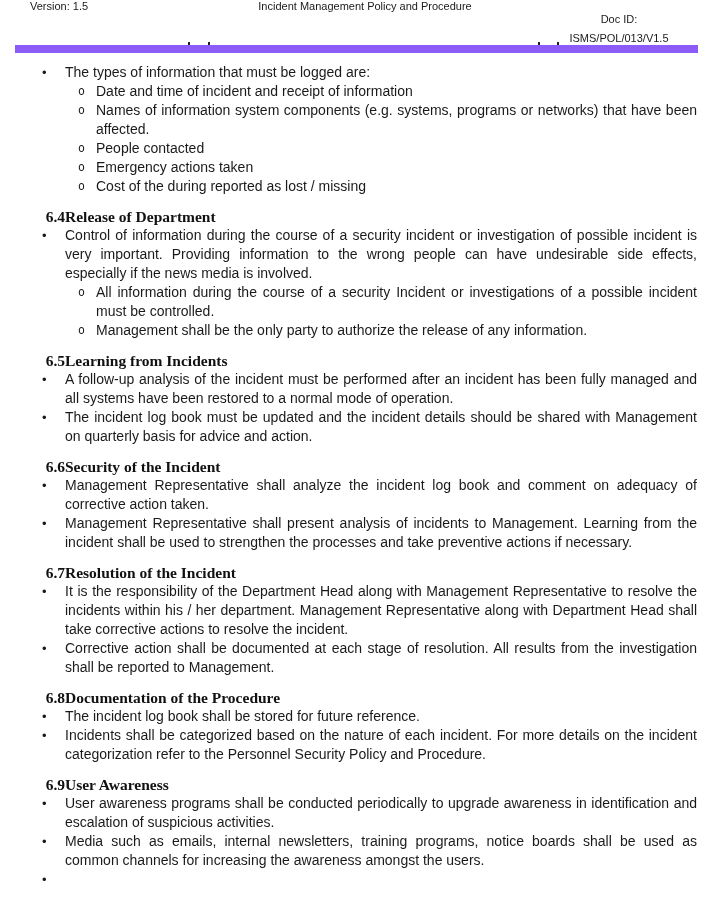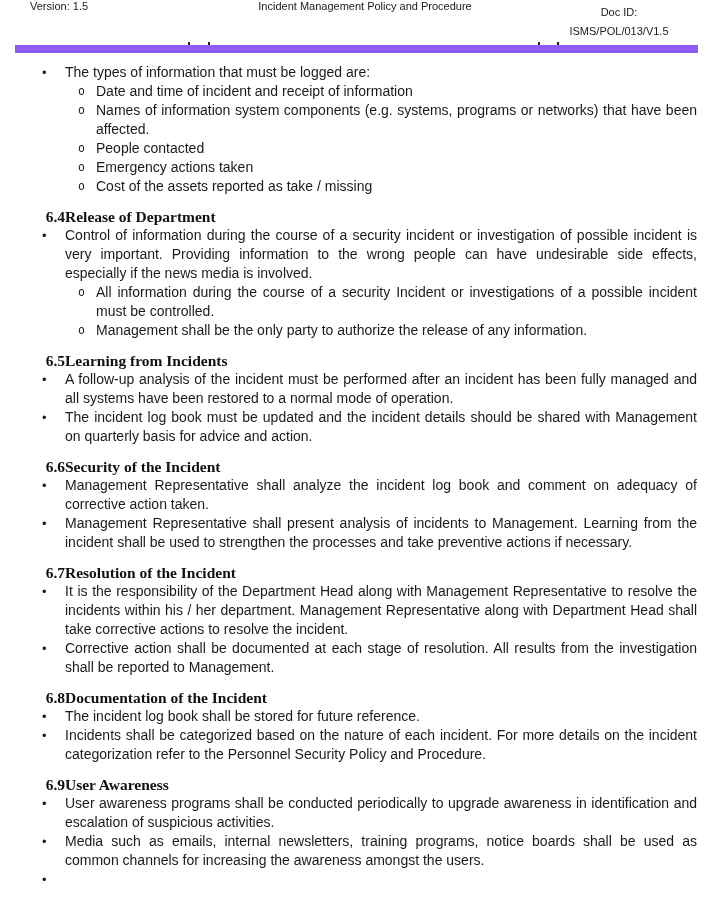--- a/index.html
+++ b/index.html
@@ -13,21 +13,21 @@
 
   
   .header{
     position:absolute;top:0;left:15px;right:15px;height:45px;
     border-bottom:8px solid #8b5cf6;
     display:flex;align-items:flex-start;
     font-size:11px;
   }
   .h-left{width:175px;display:flex;align-items:center;padding-left:15px;box-sizing:border-box;}
   .h-center{flex:1;display:flex;align-items:center;justify-content:center;text-align:center;}
-  .h-right{width:158px;text-align:center;padding-top:3px;line-height:19px;box-sizing:border-box;}
+  .h-right{width:158px;text-align:center;padding-top:10px;line-height:19px;box-sizing:border-box;}
   .tick{position:absolute;bottom:0;width:2px;height:3px;background:#222;}
   .tick.t1{left:173px;}
   .tick.t2{left:193px;}
   .tick.t3{left:523px;}
   .tick.t4{left:542px;}
 
   
   .content{position:absolute;top:47px;left:0;right:0;padding-top:16px;
     font-size:14px;line-height:19px;}
   .section{margin-top:11px;}
@@ -80,21 +80,21 @@
     <div class="li2">
       <span class="m2">o</span>
       <span>People contacted</span>
     </div>
     <div class="li2">
       <span class="m2">o</span>
       <span>Emergency actions taken</span>
     </div>
     <div class="li2">
       <span class="m2">o</span>
-      <span>Cost of the assets reported as take / missing</span>
+      <span>Cost of the during reported as lost / missing</span>
     </div>
 
     <div class="section">
       <div class="sec-head">
         <span class="sec-num">6.4</span>
         <span class="sec-title">Release of Department</span>
       </div>
       <div class="li1">
         <span class="m1">•</span>
         <span>Control of information during the course of a security incident or investigation of possible incident is very important. Providing information to the wrong people can have undesirable side effects, especially if the news media is involved.</span>
@@ -150,21 +150,21 @@
       </div>
       <div class="li1">
         <span class="m1">•</span>
         <span>Corrective action shall be documented at each stage of resolution. All results from the investigation shall be reported to Management.</span>
       </div>
     </div>
 
     <div class="section">
       <div class="sec-head">
         <span class="sec-num">6.8</span>
-        <span class="sec-title">Documentation of the Incident</span>
+        <span class="sec-title">Documentation of the Procedure</span>
       </div>
       <div class="li1">
         <span class="m1">•</span>
         <span>The incident log book shall be stored for future reference.</span>
       </div>
       <div class="li1">
         <span class="m1">•</span>
         <span>Incidents shall be categorized based on the nature of each incident. For more details on the incident categorization refer to the Personnel Security Policy and Procedure.</span>
       </div>
     </div>

